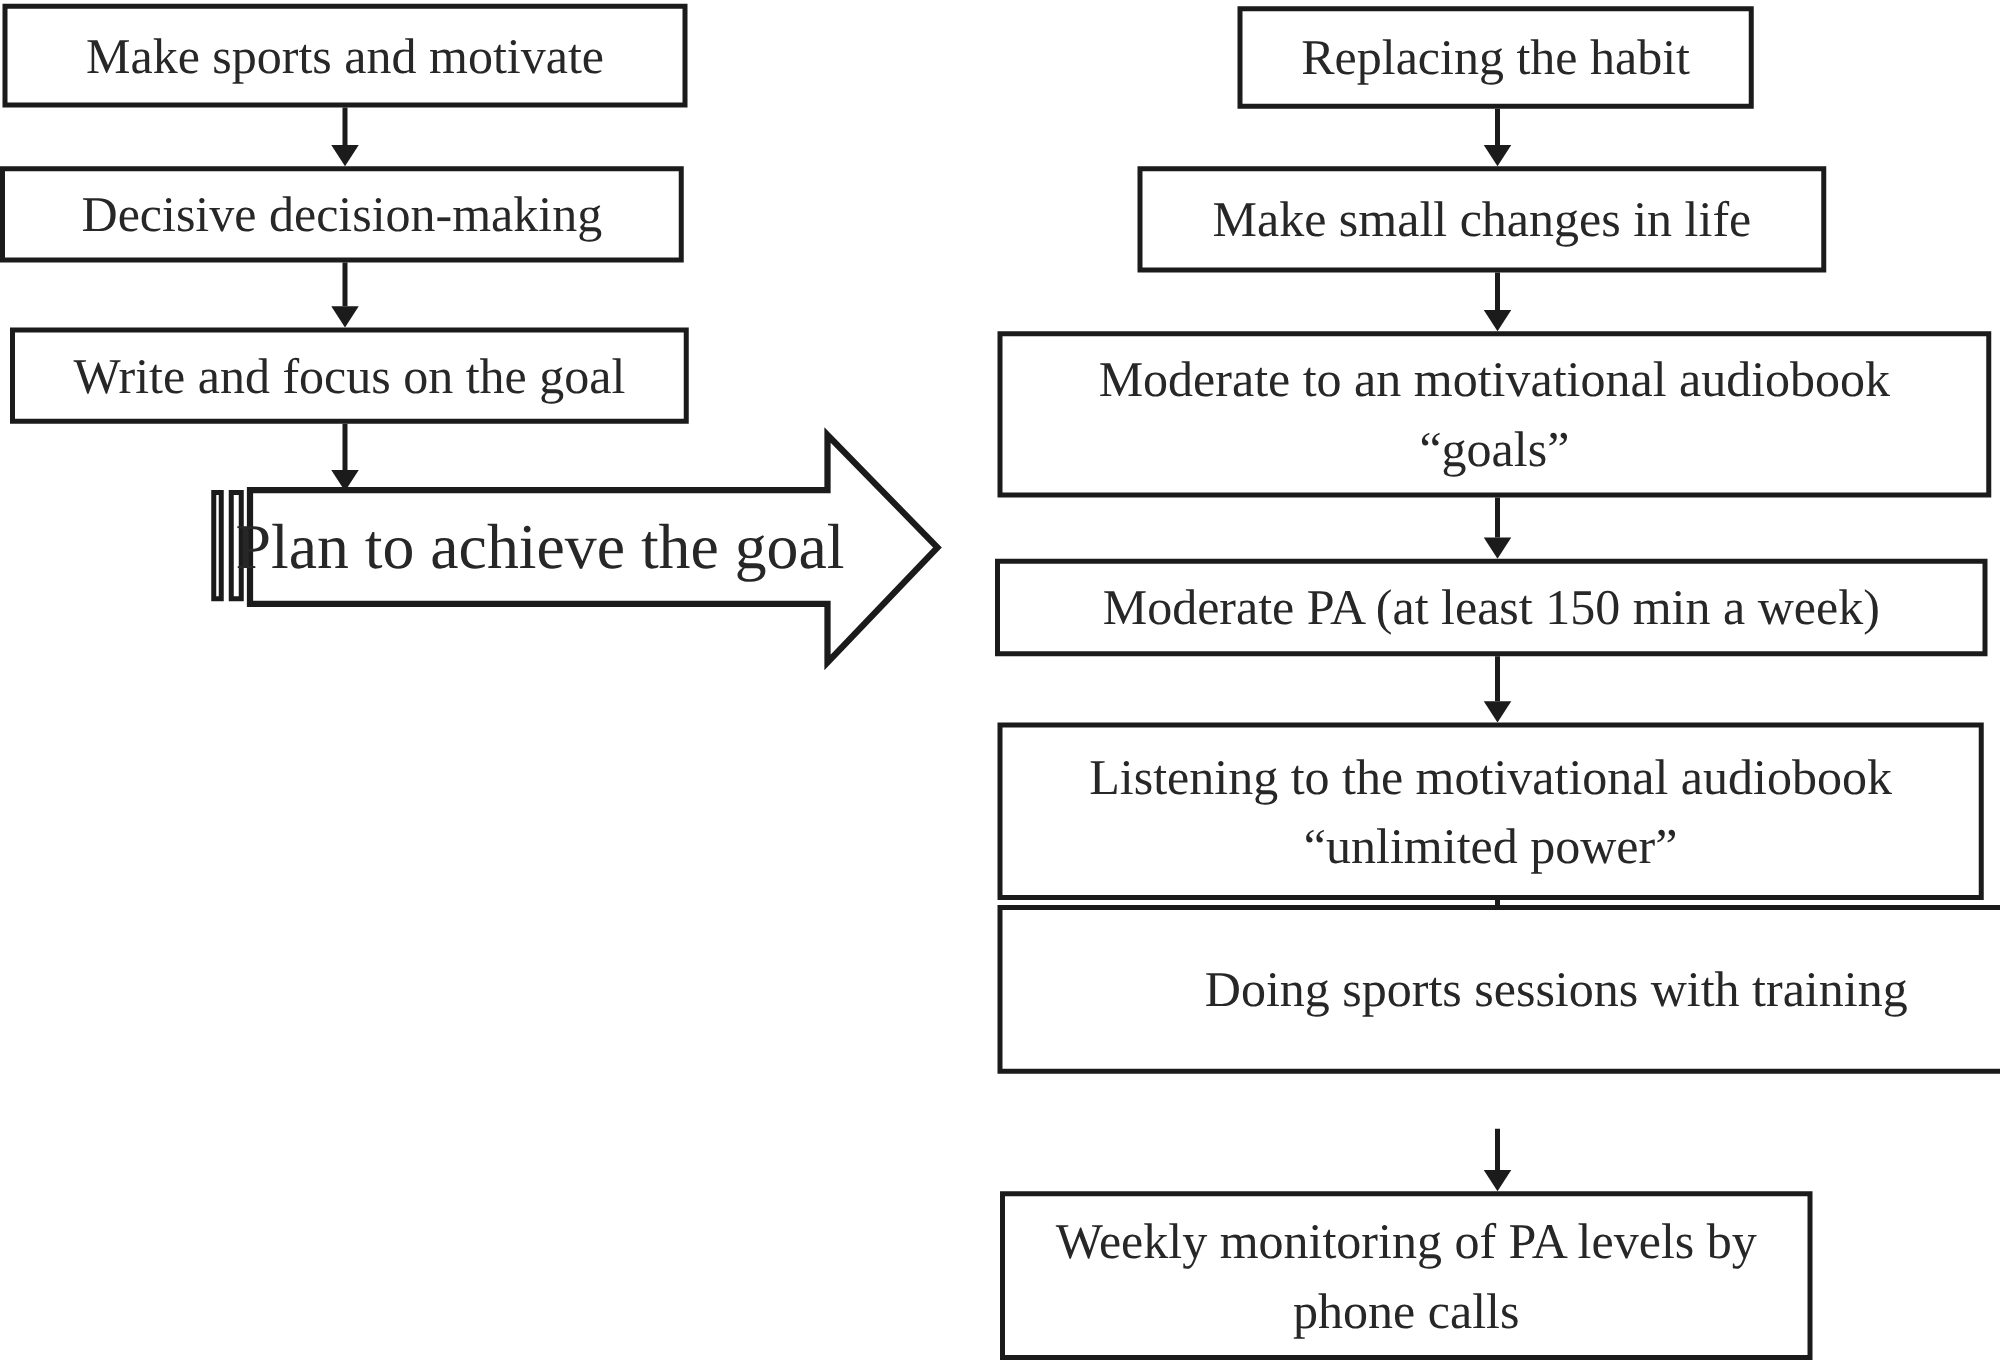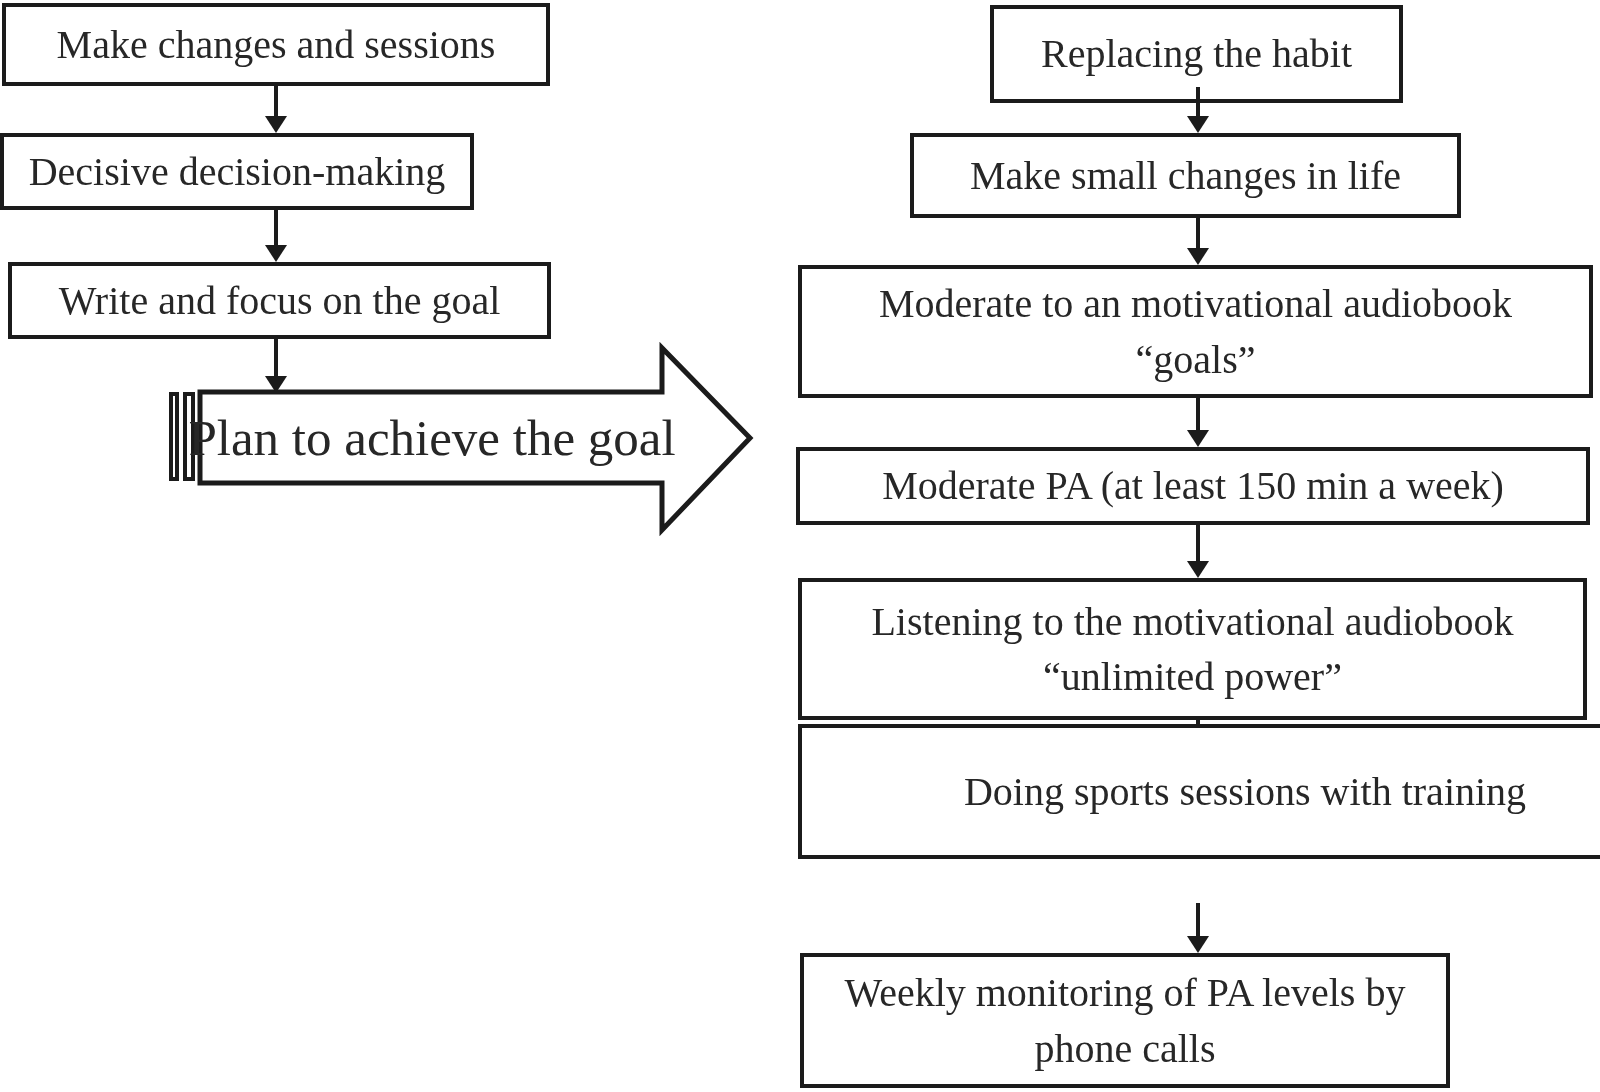--- a/index.html
+++ b/index.html
@@ -57,29 +57,29 @@
     display:flex;align-items:center;justify-content:center;
     font-size:51px;white-space:nowrap;
   }
 </style>
 </head>
 <body>
 
 <div class="canvas">
 
   <div class="fbox" style="left:2px;top:3px;width:548px;height:83px;">
-    <span>Make changes and sessions</span>
+    <span>Make sports and motivate</span>
   </div>
 
   <div class="varrow" style="left:265px;top:86px;height:47px;">
     <div class="shaft"></div>
     <div class="head"></div>
   </div>
 
-  <div class="fbox" style="left:0px;top:133px;width:474px;height:77px;">
+  <div class="fbox" style="left:0px;top:133px;width:547px;height:77px;">
     <span>Decisive decision-making</span>
   </div>
 
   <div class="varrow" style="left:265px;top:210px;height:52px;">
     <div class="shaft"></div>
     <div class="head"></div>
   </div>
 
   <div class="fbox" style="left:8px;top:262px;width:543px;height:77px;">
     <span>Write and focus on the goal</span>
@@ -90,21 +90,21 @@
     <div class="head"></div>
   </div>
 
   <svg class="plan-arrow-svg" width="630" height="210" viewBox="0 0 630 210">
     <rect x="31" y="59" width="6" height="85" fill="#ffffff" stroke="#1b1b1b" stroke-width="4"></rect>
     <rect x="45" y="59" width="8" height="85" fill="#ffffff" stroke="#1b1b1b" stroke-width="4"></rect>
     <polygon points="60,57 522,57 522,13 610,103 522,195 522,148 60,148" fill="#ffffff" stroke="#1b1b1b" stroke-width="5" stroke-linejoin="miter"></polygon>
   </svg>
   <div class="plan-label">Plan to achieve the goal</div>
 
-  <div class="fbox" style="left:990px;top:5px;width:413px;height:98px;">
+  <div class="fbox" style="left:990px;top:5px;width:413px;height:82px;">
     <span>Replacing the habit</span>
   </div>
 
   <div class="varrow" style="left:1187px;top:87px;height:46px;">
     <div class="shaft"></div>
     <div class="head"></div>
   </div>
 
   <div class="fbox" style="left:910px;top:133px;width:551px;height:85px;">
     <span>Make small changes in life</span>

